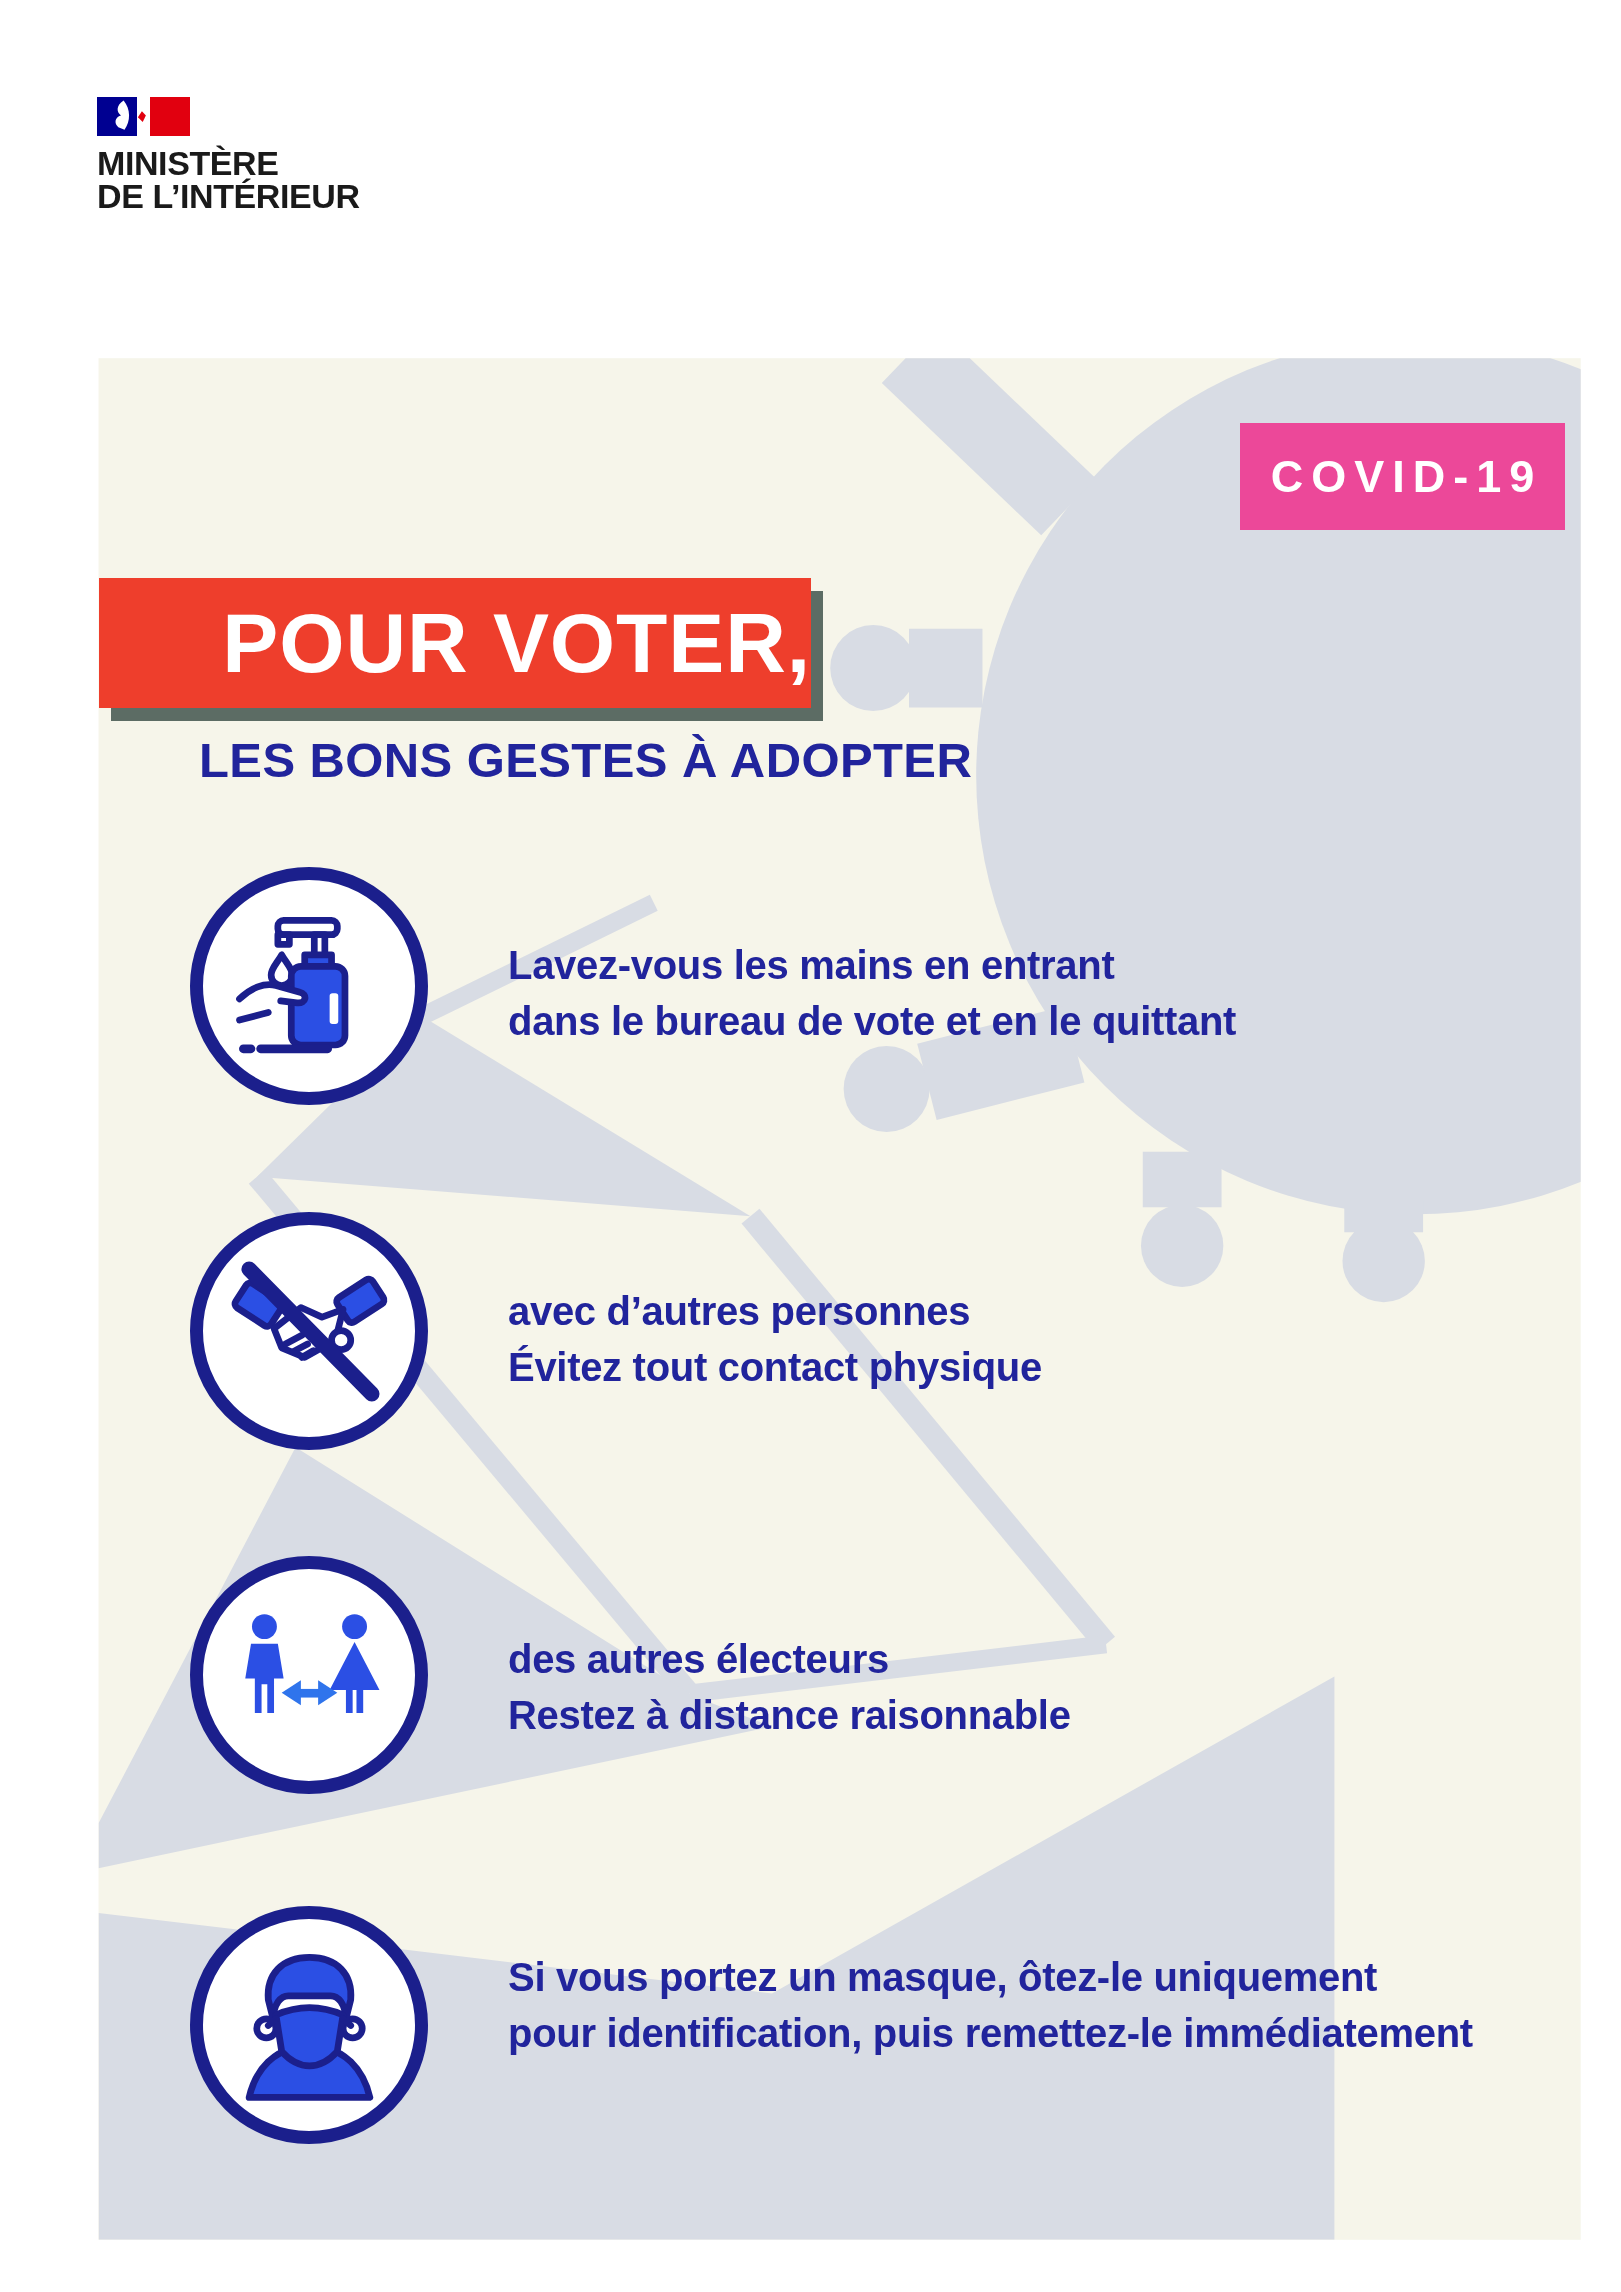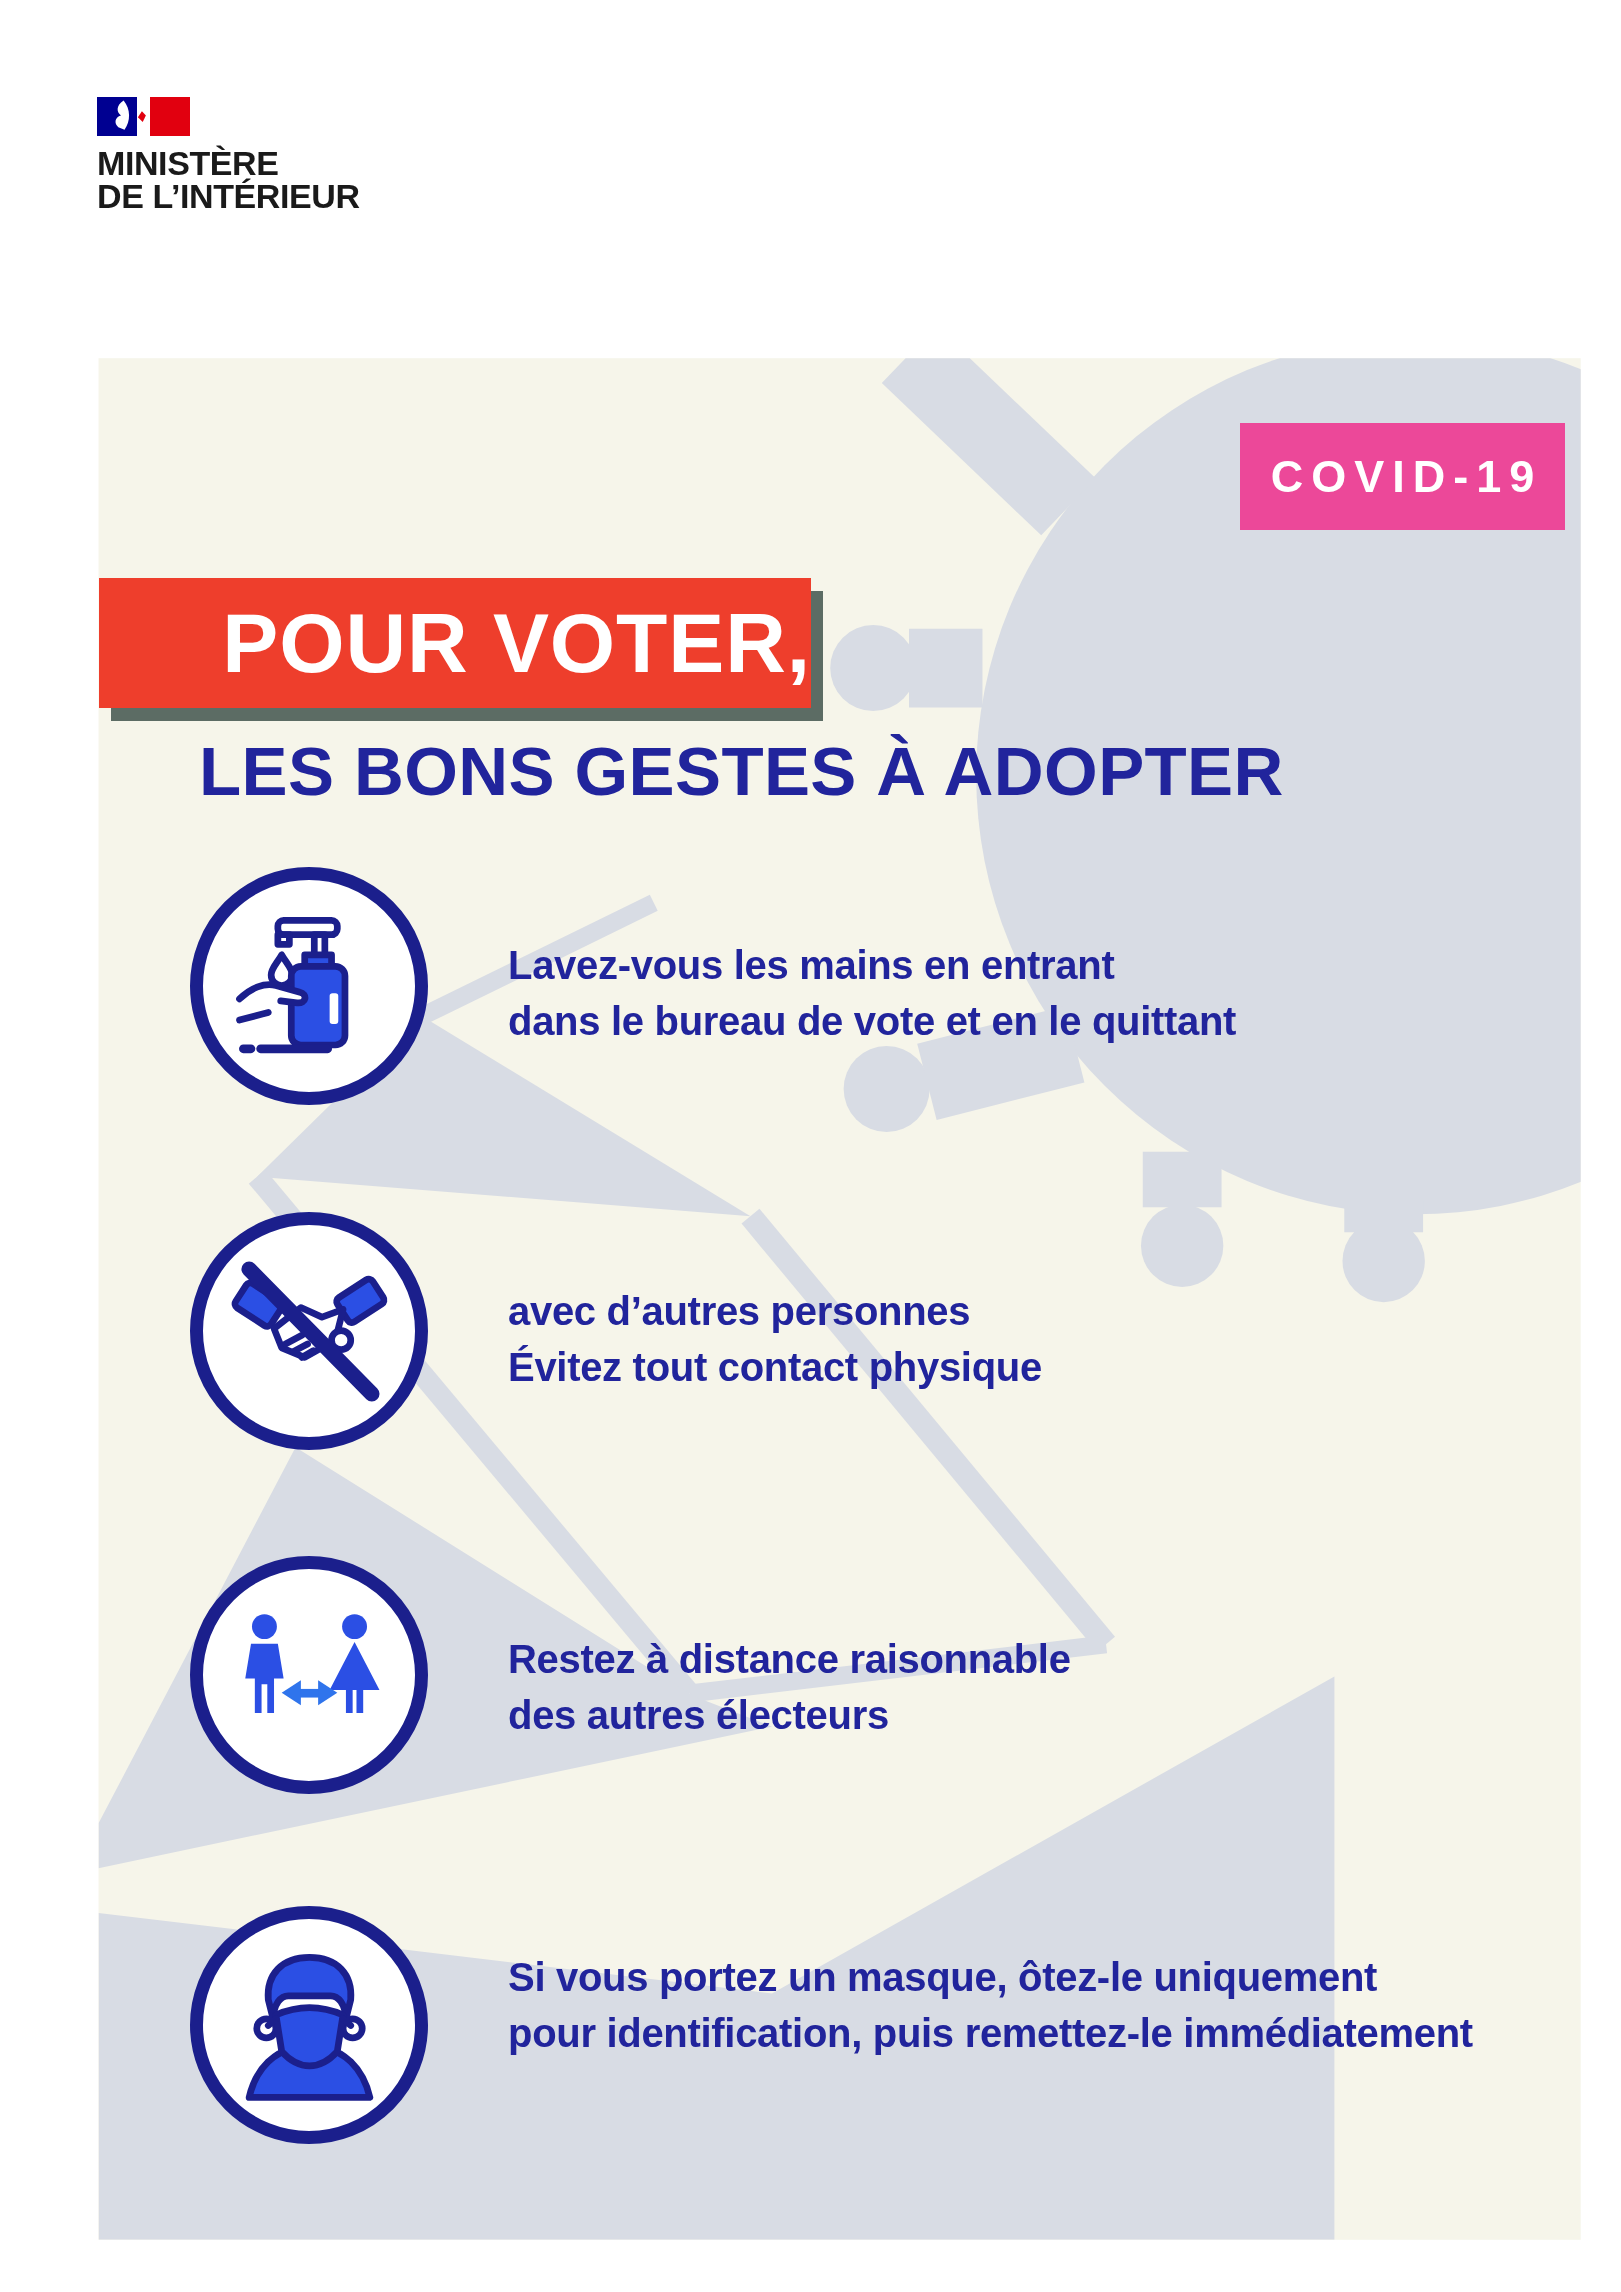--- a/index.html
+++ b/index.html
@@ -23,21 +23,21 @@
   
   .covid-badge{position:absolute;left:1240px;top:382px;width:325px;height:107px;background:#ec4899;
     display:flex;align-items:center;justify-content:center;}
   .covid-badge span{color:#FFFFFF;font-size:45px;font-weight:600;letter-spacing:8px;padding-left:8px;}
 
   
   .banner-shadow{position:absolute;left:111px;top:550px;width:712px;height:130px;background:#4E5F58;opacity:.92;}
   .banner{position:absolute;left:99px;top:537px;width:712px;height:130px;background:#EE3E2C;
     display:flex;align-items:center;justify-content:flex-end;}
   .banner span{color:#FFFFFF;font-size:84px;font-weight:800;letter-spacing:0.9px;padding-left:100px;white-space:nowrap;}
-  .subtitle{position:absolute;left:199px;top:691px;color:#21249C;font-size:69px;font-weight:800;letter-spacing:0.4px;white-space:nowrap;}
+  .subtitle{position:absolute;left:199px;top:691px;color:#21249C;font-size:49px;font-weight:800;letter-spacing:0.4px;white-space:nowrap;}
 
   
   .icon-circle{position:absolute;left:190px;width:238px;height:238px;border:13.4px solid #1B1F8C;border-radius:50%;
     background:#FFFFFF;box-sizing:border-box;display:flex;align-items:center;justify-content:center;}
   .icon-circle svg{width:163px;height:163px;}
   .row-text{position:absolute;left:508px;color:#21249C;font-size:40px;font-weight:700;line-height:56px;letter-spacing:-0.3px;white-space:nowrap;}
 </style>
 </head>
 <body>
 
@@ -161,22 +161,22 @@
         <path d="M132 50 L106 100 H123 V124 H130 V100 H134 V124 H141 V100 H158 Z"></path>
       </g>
       <g fill="#2F74EC">
         <rect x="68" y="99" width="34" height="9"></rect>
         <path d="M56 103 L76 90 V116 Z"></path>
         <path d="M114 103 L94 90 V116 Z"></path>
       </g>
     </svg>
   </div>
   <div class="row-text" style="top:1590px">
+    <div>des autres électeurs</div>
     <div>Restez à distance raisonnable</div>
-    <div>des autres électeurs</div>
   </div>
 
   <div class="icon-circle" style="top:1865px">
     <svg viewBox="0 0 170 170">
       <g stroke="#1B1F8C" stroke-width="7" stroke-linejoin="round" stroke-linecap="round">
         <path d="M22 160 C30 126 52 112 66 110 H104 C118 112 140 126 148 160 Z" fill="#2B4FE4"></path>
         <circle cx="40" cy="88" r="10" fill="#FFFFFF"></circle>
         <circle cx="130" cy="88" r="10" fill="#FFFFFF"></circle>
         <path d="M85 14 C56 14 40 32 42 58 l5 20 c1 -16 8 -24 16 -24 h44 c8 0 15 8 16 24 l5 -20 C130 32 114 14 85 14 Z" fill="#2B4FE4"></path>
         <path d="M50 74 C73 64 97 64 120 74 L114 112 C96 132 74 132 56 112 Z" fill="#2B4FE4"></path>

